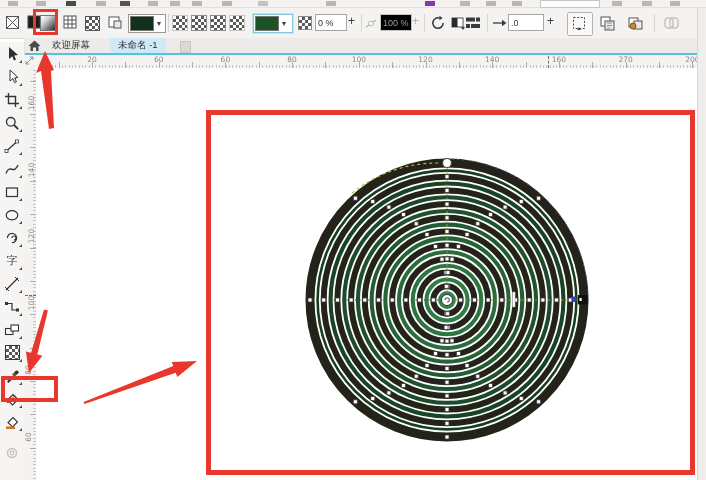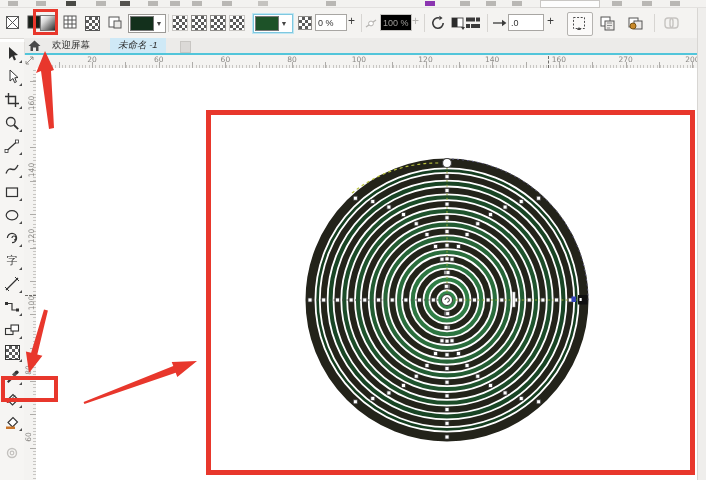--- a/index.html
+++ b/index.html
@@ -28,21 +28,21 @@
   .pfield:disabled{background:#000000;color:#a09e9b;border-color:#c6c4c1;}
   .plus{position:absolute;top:5px;width:13px;height:17px;text-align:center;line-height:17px;font-size:12px;color:#3b3b3b;}
   .plus.dis{color:#b5b3b0;}
   .gradbtn{width:16px;height:14px;border:1px solid #777;background:linear-gradient(135deg,#ffffff 0%,#d8d8d8 30%,#222 100%);}
   .redbox{position:absolute;border:3.5px solid #e8372c;background:transparent;z-index:40;}
   
   .tabbar{position:absolute;left:24px;top:38px;width:682px;height:17px;background:#ecebe9;}
   .tabbar .cyanline{position:absolute;left:0;bottom:0;width:100%;height:2px;background:#52c5da;}
   .tab-label{font-size:9.5px;color:#2e2e2e;}
   .tab{position:absolute;top:0;height:15px;display:flex;align-items:center;padding:0 8px;}
-  .tab.active{background:#cfe9f6;font-style:italic;}
+  .tab.active{background:#cfe9f6;}
   .ghosttab{position:absolute;left:156px;top:3px;width:9px;height:10px;background:#dbd9d7;border:1px solid #c8c6c3;}
   
   .toolbox{position:absolute;left:0;top:42px;width:24px;height:438px;background:#f6f5f3;border-right:1px solid #e2e0dd;}
   .tool{position:relative;width:24px;height:23px;display:flex;align-items:center;justify-content:center;}
   .tool .fly{position:absolute;right:2px;bottom:2px;width:0;height:0;border-left:3px solid transparent;border-bottom:3px solid #4c4c4c;}
   .tool.gap{margin-top:8px;}
   .ticon{font-size:11px;color:#3a3a3a;line-height:1;}
   
   .rcorner{position:absolute;left:24px;top:55px;width:12px;height:13px;background:#f4f3f1;border-bottom:1px solid #cfcdca;border-right:1px solid #dddbd8;}
   .hruler{position:absolute;left:36px;top:55px;width:670px;height:13px;background:#f4f3f1;border-bottom:1px solid #cfcdca;

